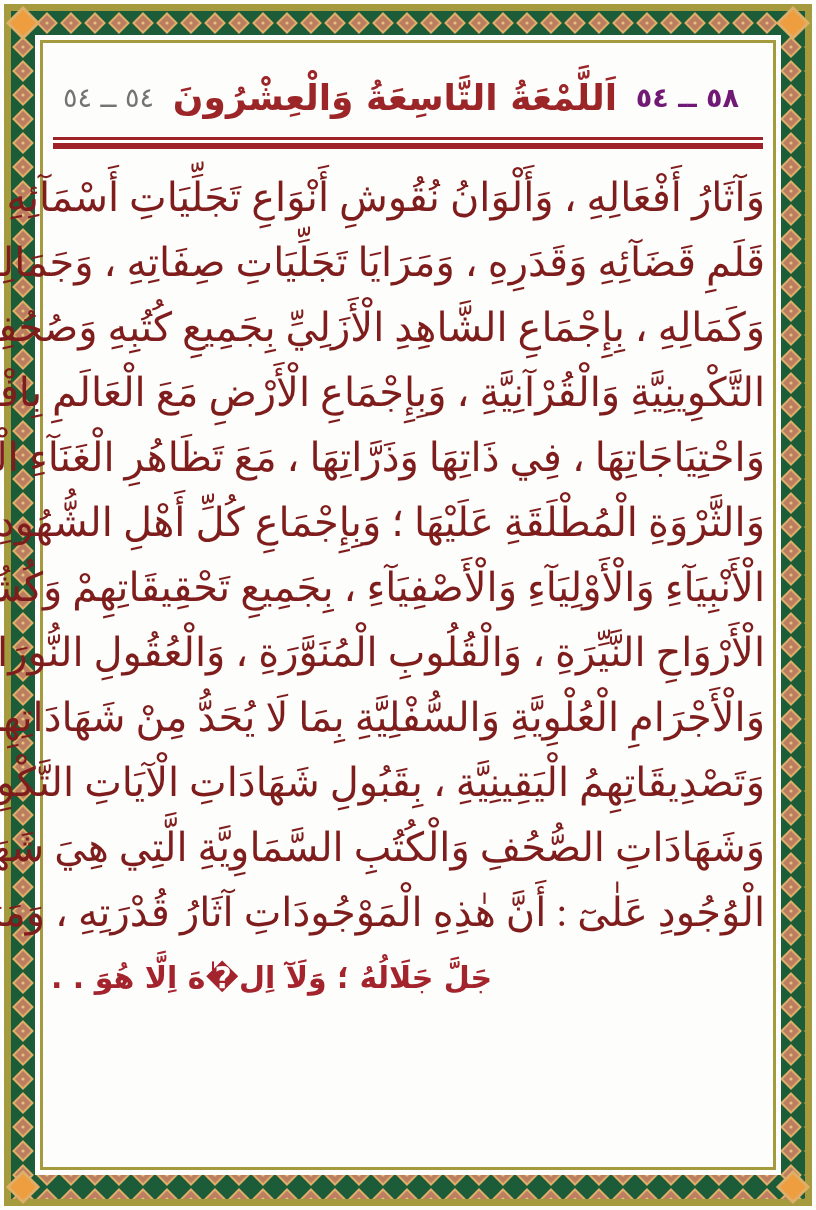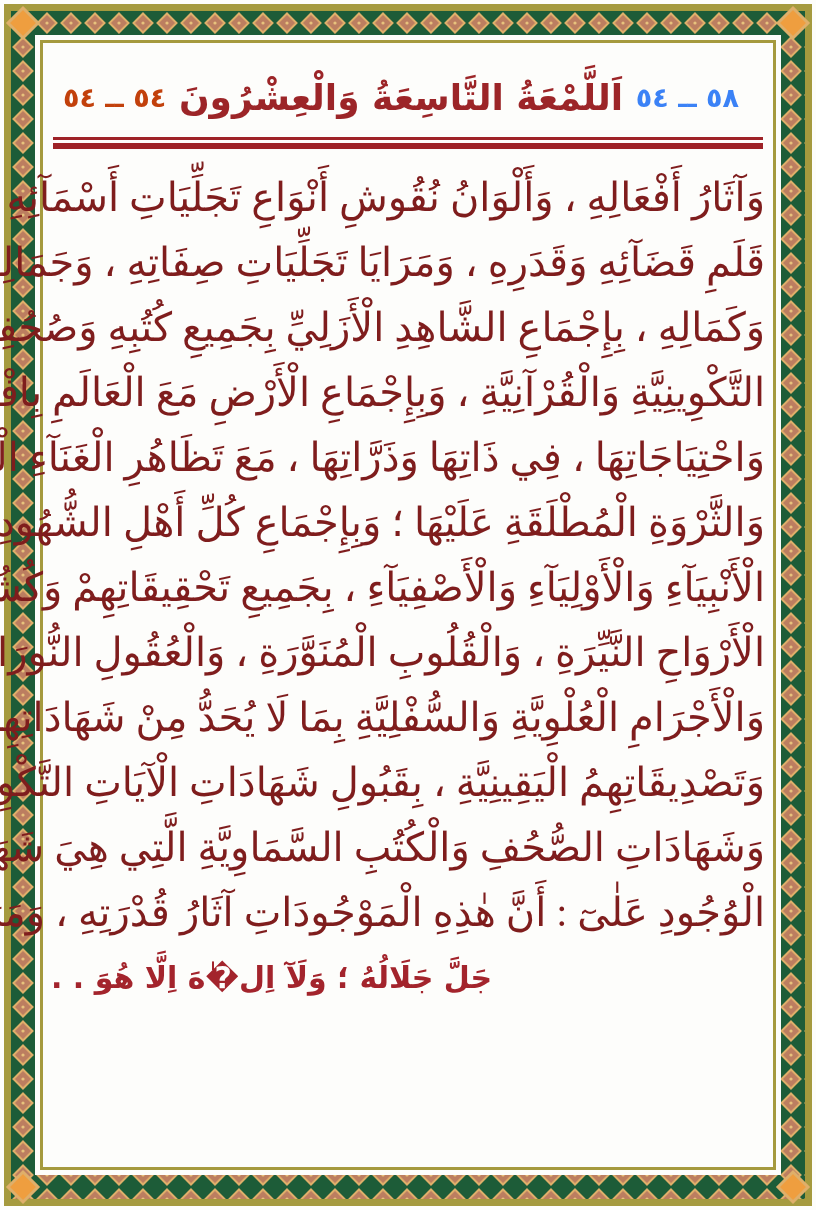--- a/index.html
+++ b/index.html
@@ -23,34 +23,34 @@
     margin-top: 28px;
     height: 52px;
     display: flex;
     justify-content: space-between;
     align-items: center;
     padding: 0 26px 0 12px;
   }
   .page-range {
     font-size: 27px;
     font-weight: bold;
-    color: #3b82f6;
+    color: #701a75;
     letter-spacing: 2px;
     white-space: nowrap;
   }
   .page-title {
     font-size: 36px;
     font-weight: bold;
     color: #9c2528;
     white-space: nowrap;
   }
   .ghost-range {
     font-size: 27px;
-    font-weight: bold;
-    color: #c2410c;
+    font-weight: normal;
+    color: #737373;
     letter-spacing: 2px;
     white-space: nowrap;
   }
   .double-rule {
     margin: 14px 2px 0 2px;
     height: 12px;
     background: linear-gradient(
       #9e2227 0px, #9e2227 3px,
       rgba(0,0,0,0) 3px, rgba(0,0,0,0) 6px,
       #9e2227 6px, #9e2227 12px);

